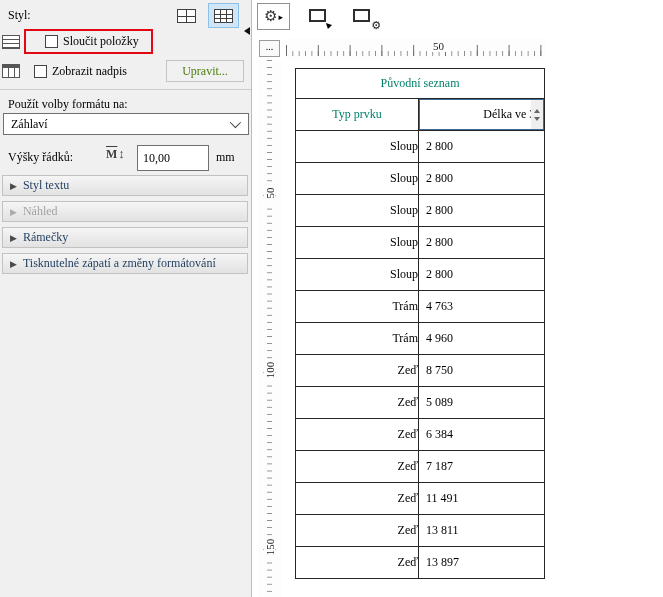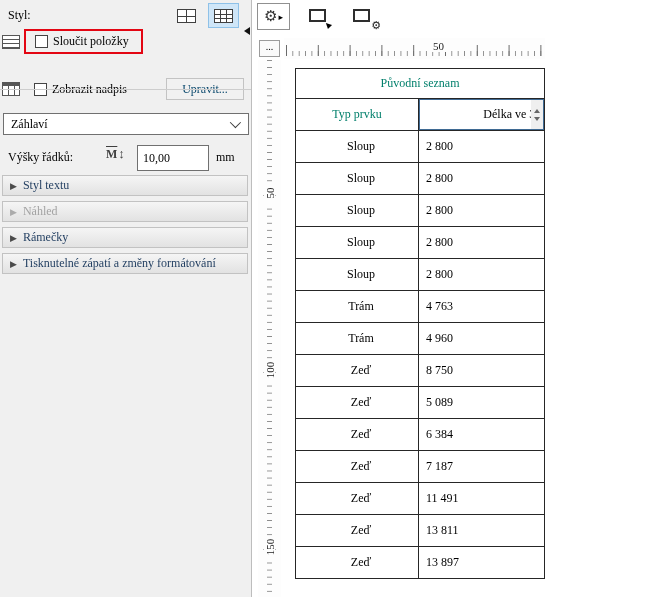--- a/index.html
+++ b/index.html
@@ -14,32 +14,32 @@
   .grid-btn{width:31px;height:25px;display:flex;align-items:center;justify-content:center;
             border:1px solid transparent;box-sizing:border-box;cursor:default;}
   .grid-btn.selected{background:var(--toggle_selected_bg,#cfe6f8);border-color:var(--toggle_selected_border,#8ec1e8);}
   .glyph{width:19px;height:14px;border:1px solid #404040;box-sizing:border-box;background:#fff;}
   .glyph.g2{background-image:linear-gradient(to right,transparent 8px,#404040 8px,#404040 9px,transparent 9px),
             linear-gradient(to bottom,transparent 6px,#404040 6px,#404040 7px,transparent 7px);}
   .glyph.g3{background-image:repeating-linear-gradient(to right,transparent 0,transparent 5px,#404040 5px,#404040 6px),
             repeating-linear-gradient(to bottom,transparent 0,transparent 3.5px,#404040 3.5px,#404040 4.5px);}
 
   .opt-row1{position:absolute;left:2px;top:29px;display:flex;align-items:center;}
-  .opt-row2{position:absolute;left:2px;top:60px;right:7px;display:flex;align-items:center;gap:5px;margin-top:18px;}
+  .opt-row2{position:absolute;left:2px;top:60px;right:7px;display:flex;align-items:center;gap:5px;}
   .mini-icon{width:18px;height:14px;box-sizing:border-box;border:1px solid #565656;flex:none;background:#fff;}
   .icon-merge{background-image:repeating-linear-gradient(to bottom,transparent 0,transparent 3px,#565656 3px,#565656 4px);}
   .icon-heading{background-image:linear-gradient(#565656 0,#565656 3px,transparent 3px),
                 repeating-linear-gradient(to right,transparent 0,transparent 5px,#565656 5px,#565656 6px);}
   .red-highlight{margin-left:4px;border:2px solid var(--highlight_red,#e30613);display:flex;align-items:center;
-                 gap:5px;padding:3px 12px 3px 9px;justify-content:center;}
+                 gap:5px;padding:3px 12px 3px 19px;justify-content:center;}
   .checkbox{width:13px;height:13px;background:#fff;border:1px solid #444;box-sizing:border-box;flex:none;}
   .opt-row2 .checkbox{margin-left:9px;}
   .cb-label{white-space:nowrap;}
   .edit-btn{margin-left:auto;width:78px;height:22px;background:#f1f1f1;border:1px solid #c3c3c3;
-            color:#0c4a6e;font-family:inherit;font-size:12px;}
+            color:#4d7c0f;font-family:inherit;font-size:12px;}
 
   .panel-divider{position:absolute;left:0;right:0;top:89px;border-top:1px solid #cdcdcd;}
   .apply-label{position:absolute;left:8px;top:97px;}
   .dropdown{position:absolute;left:3px;top:113px;width:246px;height:22px;background:#fff;
             border:1px solid #707070;box-sizing:border-box;display:flex;align-items:center;padding-left:7px;}
   .chev{margin-left:auto;margin-right:10px;width:7px;height:7px;border-right:1.6px solid #3c3c3c;
         border-bottom:1.6px solid #3c3c3c;transform:rotate(45deg) translateY(-2px);}
 
   .rowheights-label{position:absolute;left:8px;top:150px;}
   .m-icon{position:absolute;left:106px;top:146px;display:flex;align-items:center;color:#3f3f3f;}
@@ -100,21 +100,21 @@
   .preview-table{position:absolute;left:295px;top:68px;border-collapse:collapse;background:#fff;font-size:12px;}
   .preview-table th,.preview-table td{border:1px solid #262626;padding:0;font-weight:normal;}
   .tbl-title{height:29px;text-align:center;color:var(--accent_teal,#007f6b);}
   .tbl-h1{width:176px;height:31px;color:var(--accent_teal,#007f6b);}
   .tbl-h2{width:174px;height:31px;text-align:right;position:relative;padding-left:7px !important;}
   .sel-overlay{position:absolute;inset:0;border:1px solid var(--selection_border,#3f6a93);pointer-events:none;}
   .spin{position:absolute;right:1px;top:1px;bottom:1px;width:12px;background:#efefef;
         display:flex;flex-direction:column;align-items:center;justify-content:center;gap:4px;}
   .sp-up{width:0;height:0;border-left:3.5px solid transparent;border-right:3.5px solid transparent;border-bottom:4.5px solid #666;}
   .sp-dn{width:0;height:0;border-left:3.5px solid transparent;border-right:3.5px solid transparent;border-top:4.5px solid #666;}
-  .preview-table td.c1{height:31px;padding-left:8px !important;text-align:center;}
+  .preview-table td.c1{height:31px;padding-left:8px !important;text-align:right;}
   .preview-table td.c2{padding-left:7px !important;text-align:left;}
 </style>
 </head>
 <body>
 
 <div class="app">
 
   <div class="left-panel">
     <span class="styl-label">Styl:</span>
 
@@ -137,20 +137,21 @@
 
     <div class="opt-row2">
       <span class="mini-icon icon-heading"></span>
       <span class="checkbox"></span>
       <span class="cb-label">Zobrazit nadpis</span>
       <button class="edit-btn" disabled="">Upravit...</button>
     </div>
 
     <div class="panel-divider"></div>
 
+    <div class="apply-label">Použít volby formátu na:</div>
 
     <div class="dropdown">
       <span>Záhlaví</span>
       <span class="chev"></span>
     </div>
 
     <span class="rowheights-label">Výšky řádků:</span>
     <span class="m-icon">
       <span class="m">M</span>
         <span class="ud">↕</span>

